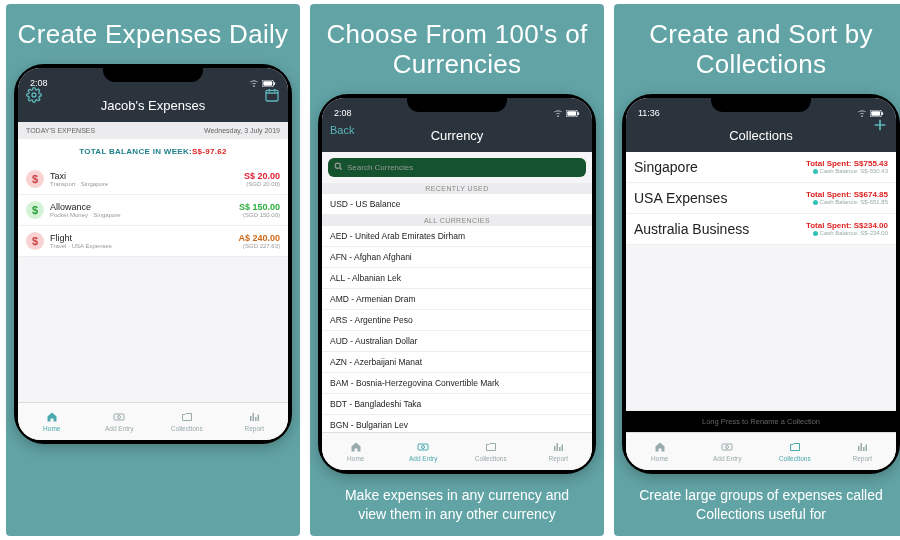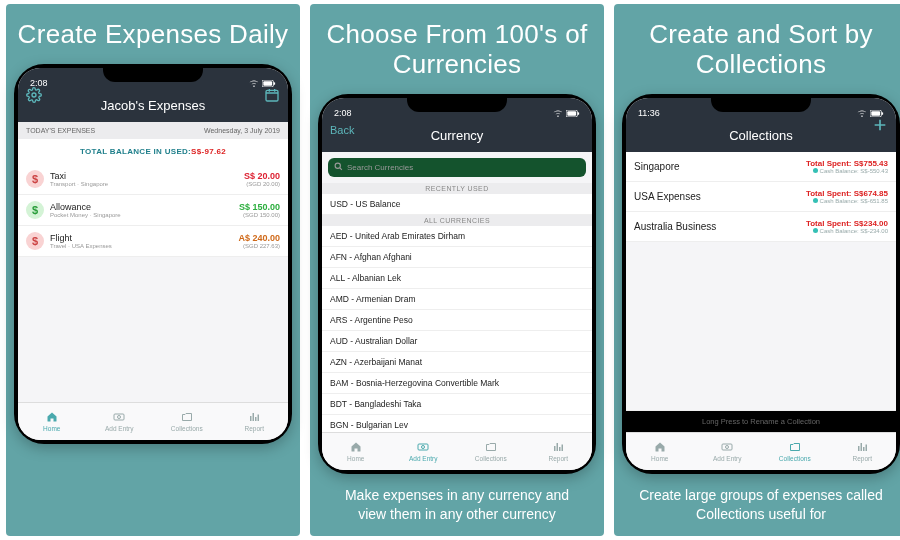--- a/index.html
+++ b/index.html
@@ -46,21 +46,21 @@
   .exp-amt .c { font-size: 6px; color: #999; }
   .v.red { color: #d23; } .v.green { color: #2cae3e; } .v.orange { color: #d06a1a; margin-left: 24px; }
 
   
   .search { margin: 6px; background: #14532d; border-radius: 6px; display: flex; align-items: center; padding: 4px 6px; font-size: 8px; color: #999; gap: 4px; }
   .sect { text-align: center; font-size: 7px; color: #888; background: #ececee; padding: 2px 0; letter-spacing: .4px; }
   .cur-row { background: #fff; padding: 5px 8px; border-bottom: 1px solid #eee; font-size: 8.5px; color: #222; }
 
   
   .coll-row { display: flex; align-items: center; background: #fff; padding: 7px 8px; border-bottom: 1px solid #eee; }
-  .coll-name { flex: 1; font-size: 10px; color: #222; }
+  .coll-name { flex: 1; font-size: 14px; color: #222; }
   .coll-right { text-align: right; }
   .tot { font-size: 8px; color: #d22; font-weight: 600; }
   .cash { font-size: 6px; color: #9aa; display: flex; align-items: center; justify-content: flex-end; gap: 2px; }
   .dot { width: 5px; height: 5px; border-radius: 50%; background: #35c0b5; }
   .coll-footer-note { text-align: center; font-size: 7.5px; color: #666; background: #000000; padding: 6px 0; margin-top: auto; border-top: 1px solid #eee; }
 
   
   .tabbar { height: 38px; background: #f9f9fa; border-top: 1px solid #ddd; display: flex; }
   .tab { flex: 1; display: flex; flex-direction: column; align-items: center; justify-content: center; font-size: 6.5px; color: #9aa; gap: 1px; }
   .tab.active { color: #4aa9ad; }
@@ -107,21 +107,21 @@
                   <path d="M3 9h18M8 3v4M16 3v4"></path>
                 </svg></span>
             </span>
         </div>
         <div class="body">
           <div class="subbar">
             <span>TODAY'S EXPENSES</span>
             <span>Wednesday, 3 July 2019</span>
           </div>
           <div class="balance">
-            <span>TOTAL BALANCE IN USED:</span><span class="amt">S$-97.62</span>
+            <span>TOTAL BALANCE IN WEEK:</span><span class="amt">S$-97.62</span>
           </div>
           <div id="exp-list">
               <div class="exp-row">
                 <div class="coin red">$</div>
     <div class="exp-main">
                   <div class="exp-title">Taxi</div>
                   <div class="exp-sub">Transport · Singapore</div>
                 </div>
     <div class="exp-amt">
                   <div class="v red">S$ 20.00</div>

